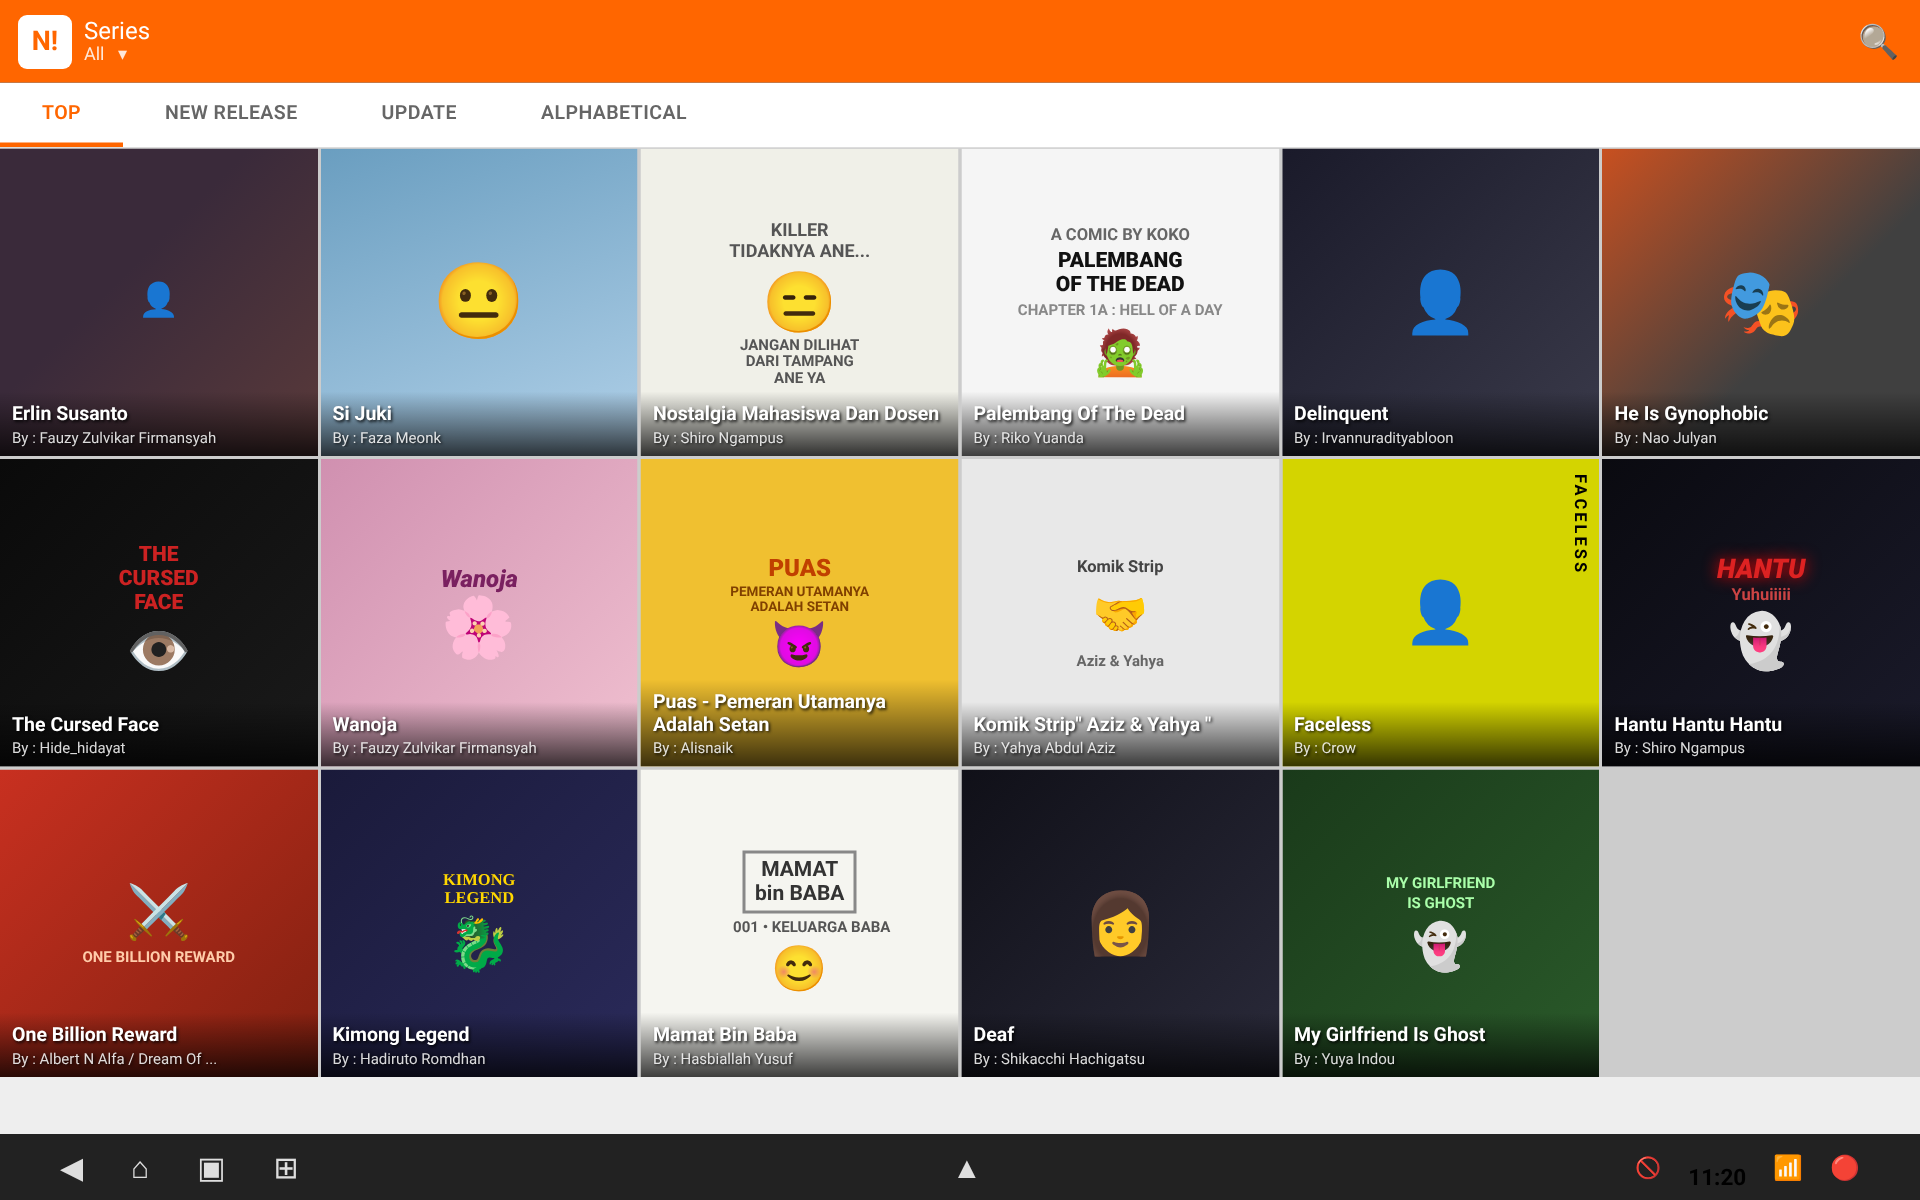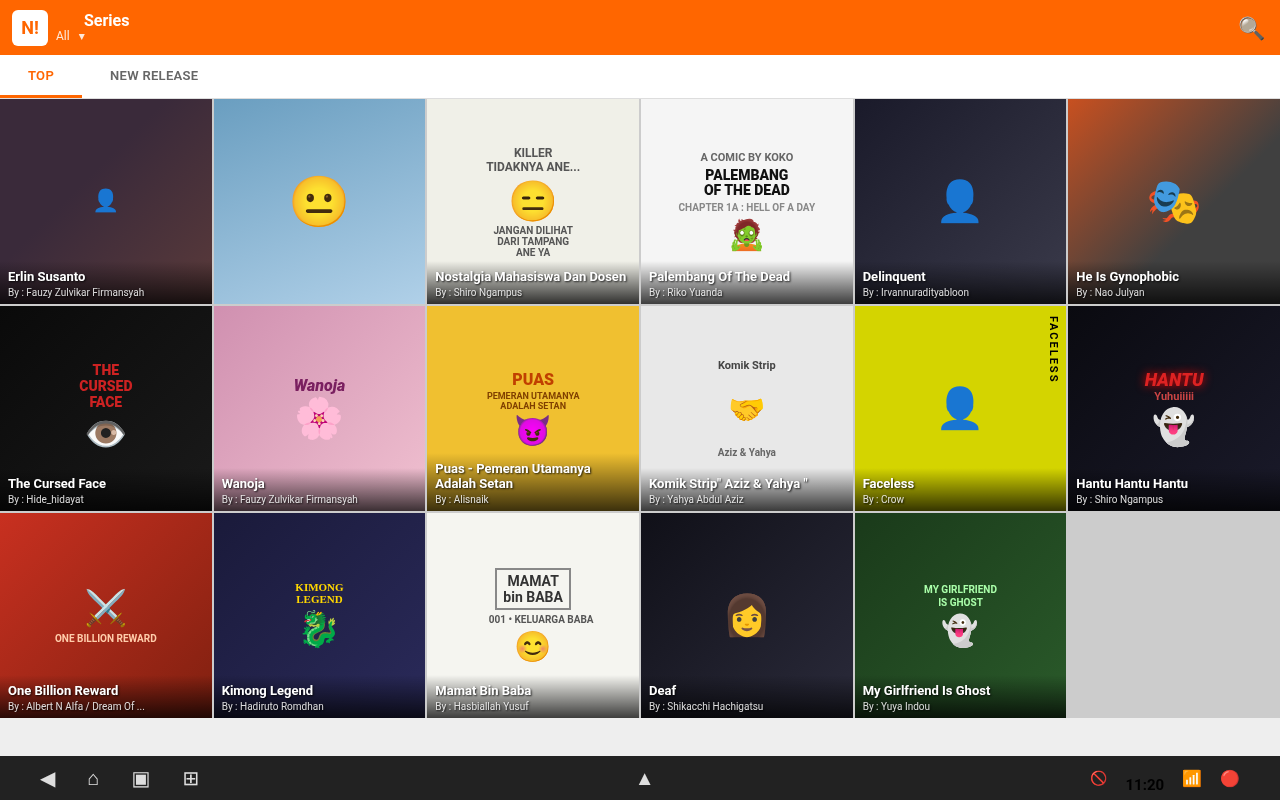--- a/index.html
+++ b/index.html
@@ -21,21 +21,21 @@
       gap: 8px;
     }
     #logo-box {
       width: 36px; height: 36px;
       background: white;
       border-radius: 6px;
       display: flex; align-items: center; justify-content: center;
       font-weight: bold; font-size: 18px; color: #FF6600;
     }
     #series-info { color: white; }
-    #series-title { font-size: 16px; font-weight: bold; line-height: 1.1; margin-left: 28px; }
+    #series-title { font-size: 16px; font-weight: normal; line-height: 1.1; }
     #series-sub { font-size: 12px; opacity: 0.85; }
     #search-icon-btn {
       position: absolute; right: 14px; top: 50%; transform: translateY(-50%);
       color: white; font-size: 22px; cursor: pointer;
     }
     #dropdown-arrow {
       margin-left: 6px; color: white; font-size: 12px;
     }
 
     
@@ -158,36 +158,42 @@
         <span id="dropdown-arrow">▾</span>
       </div>
     </div>
   </div>
   <div id="search-icon-btn">🔍</div>
 </div>
 
 <div id="tabs">
   <div class="tab active">TOP</div>
   <div class="tab">NEW RELEASE</div>
+  <div class="tab">UPDATE</div>
+  <div class="tab">ALPHABETICAL</div>
 </div>
 
 <div id="grid">
   <div id="grid-inner">
 
     <div class="manga-card card-erlin">
       <div class="cover-art manga-text-cover white big">👤</div>
       <div class="card-overlay">
         <div class="card-title">Erlin Susanto</div>
         <div class="card-author">By : Fauzy Zulvikar Firmansyah</div>
       </div>
     </div>
 
     <div class="manga-card card-sijuki">
       <div class="cover-art" style="background: linear-gradient(160deg, #6a9ec0, #b0d0e8); color: #222;">
         <span style="font-size: 50px;">😐</span>
+      </div>
+      <div class="card-overlay">
+        <div class="card-title">Si Juki</div>
+        <div class="card-author">By : Faza Meonk</div>
       </div>
     </div>
 
     <div class="manga-card card-nostalgia">
       <div class="cover-art" style="background:#f0f0e8; color:#333; font-size:10px; padding:8px; text-align:center;">
         <div style="font-size:12px; font-weight:bold; color:#555; margin-bottom:4px;">KILLER<br>TIDAKNYA ANE...</div>
         <div style="font-size:40px;">😑</div>
         <div style="font-size:10px; color:#555;">JANGAN DILIHAT<br>DARI TAMPANG<br>ANE YA</div>
       </div>
       <div class="card-overlay" style="background: linear-gradient(transparent, rgba(0,0,0,0.8));">
@@ -255,21 +261,21 @@
         <div style="font-size:9px; color:#804000;">PEMERAN UTAMANYA<br>ADALAH SETAN</div>
         <div style="font-size:30px;">😈</div>
       </div>
       <div class="card-overlay">
         <div class="card-title">Puas - Pemeran Utamanya Adalah Setan</div>
         <div class="card-author">By : Alisnaik</div>
       </div>
     </div>
 
     <div class="manga-card card-komik">
-      <div class="cover-art" style="background:#e8e8e8; flex-direction:column; gap:20px;">
+      <div class="cover-art" style="background:#e8e8e8; flex-direction:column; gap:8px;">
         <div style="font-size:11px; color:#444; font-weight:bold;">Komik Strip</div>
         <div style="font-size:30px;">🤝</div>
         <div style="font-size:10px; color:#666;">Aziz &amp; Yahya</div>
       </div>
       <div class="card-overlay">
         <div class="card-title">Komik Strip" Aziz &amp; Yahya "</div>
         <div class="card-author">By : Yahya Abdul Aziz</div>
       </div>
     </div>
 

